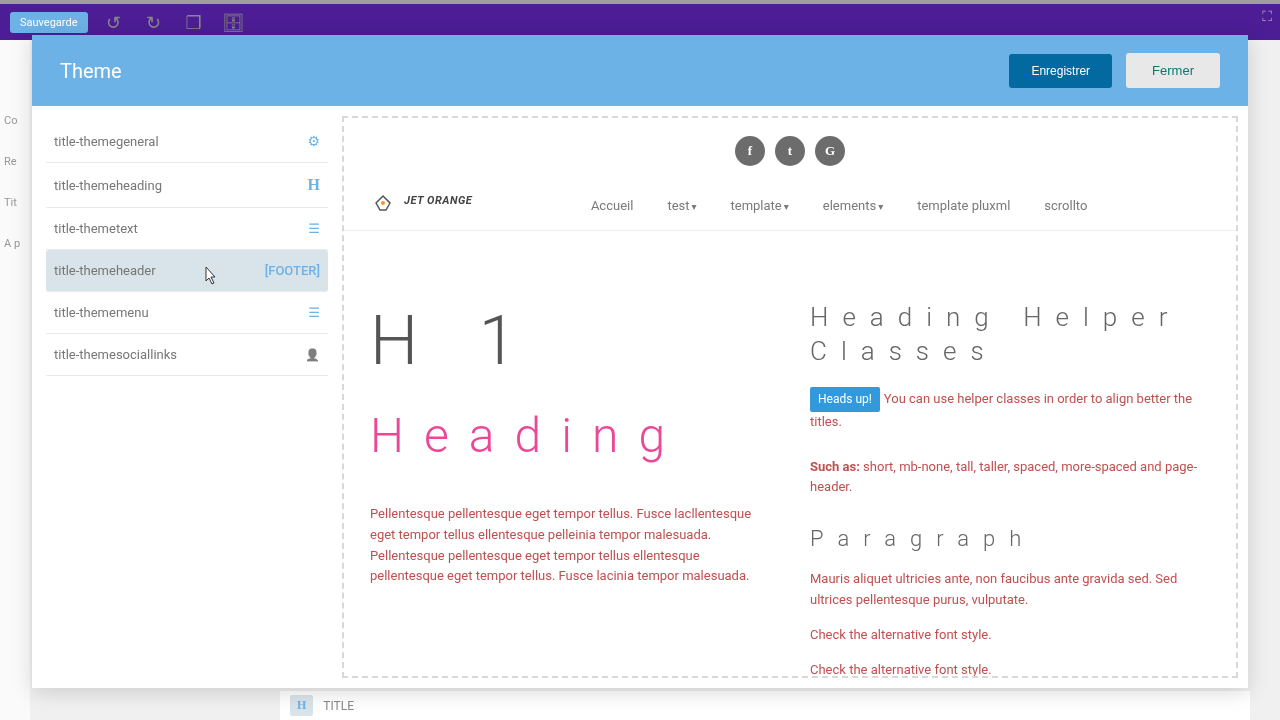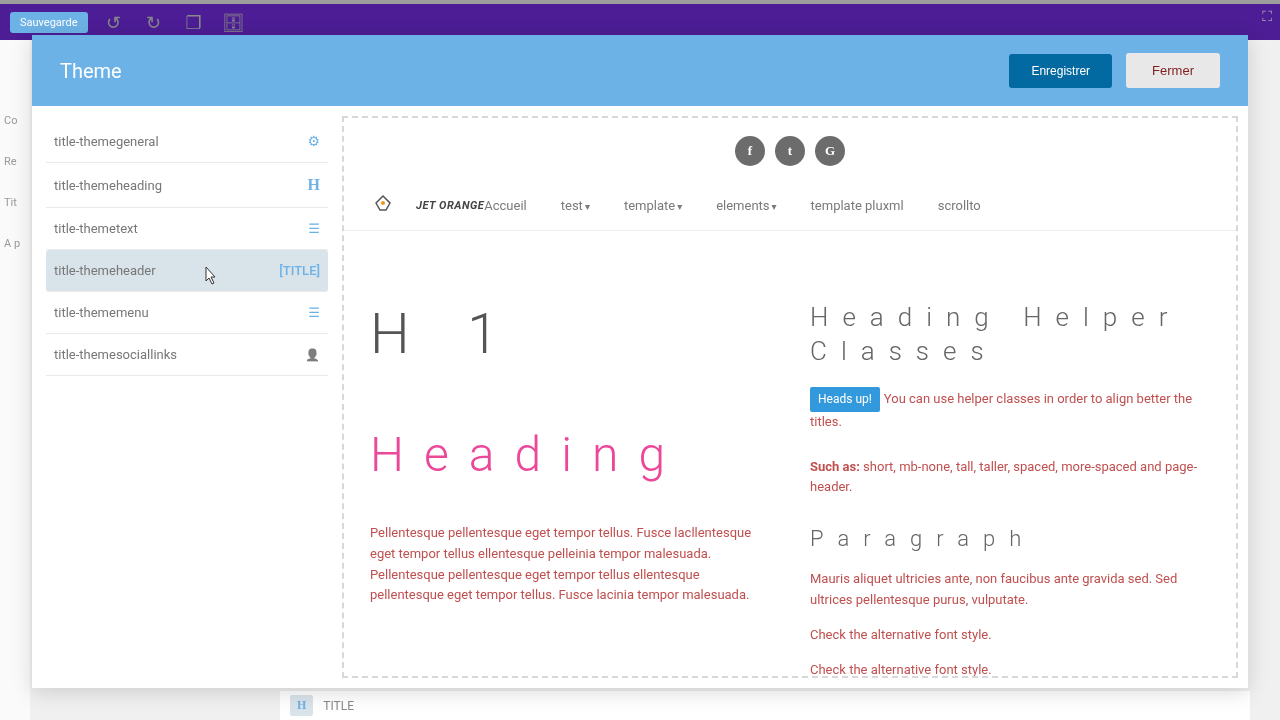--- a/index.html
+++ b/index.html
@@ -14,21 +14,21 @@
 
 
 .bg-sidebar { position: absolute; left: 0; top: 40px; width: 30px; bottom: 0; background: #fafafa; color: #999; font-size: 11px; padding-top: 60px; }
 .bg-sidebar div { padding: 14px 4px; white-space: nowrap; }
 
 
 .modal { position: absolute; left: 32px; top: 35px; right: 32px; bottom: 32px; background: #fff; border-radius: 0; box-shadow: 0 4px 20px rgba(0,0,0,0.15); display: flex; flex-direction: column; overflow: hidden; }
 .modal-header { background: #6db2e6; color: #fff; padding: 18px 28px; display: flex; align-items: center; }
 .modal-header h2 { font-size: 20px; font-weight: 400; flex: 1; }
 .btn-save { background: #0369a1; color: #fff; border: none; padding: 10px 22px; border-radius: 3px; font-size: 12px; cursor: pointer; margin-right: 14px; }
-.btn-close { background: #e8e8e8; color: #7f1d1d; border: none; padding: 10px 26px; border-radius: 3px; font-size: 13px; cursor: pointer; }
+.btn-close { background: #e8e8e8; color: #0f766e; border: none; padding: 10px 26px; border-radius: 3px; font-size: 13px; cursor: pointer; }
 
 .modal-body { flex: 1; display: flex; overflow: hidden; }
 
 
 .sidebar { width: 310px; background: #fff; padding: 14px; }
 .side-item { display: flex; align-items: center; justify-content: space-between; padding: 13px 8px; border-bottom: 1px solid #eaeaea; font-size: 13px; color: #777; cursor: pointer; }
 .side-item.active { background: #d9e3ea; border-radius: 3px; }
 .side-icon { color: #6db2e6; font-size: 13px; font-weight: 500; }
 .side-icon.cog { font-size: 14px; }
 .side-icon.heading { font-family: Georgia, serif; font-size: 16px; font-weight: bold; }
@@ -40,33 +40,33 @@
 .preview-dashed { flex: 1; border: 2px dashed #d8d8d8; background: #fff; overflow-y: scroll; padding: 0; }
 
 .preview-content { padding: 0; }
 
 
 .social-row { display: flex; gap: 10px; justify-content: center; padding: 18px 0 14px; }
 .social-icon { width: 30px; height: 30px; border-radius: 50%; background: #6c6c6c; color: #fff; display: flex; align-items: center; justify-content: center; font-size: 13px; font-weight: bold; font-family: Georgia, serif; }
 
 
 .nav-bar { display: flex; align-items: center; padding: 14px 30px; border-bottom: 1px solid #eee; }
-.logo { display: flex; align-items: center; gap: 24px; }
+.logo { display: flex; align-items: flex-start; gap: 12px; }
 .logo-icon { display: inline-block; }
 .logo-text { font-size: 11px; font-weight: bold; letter-spacing: 0.5px; color: #444; font-style: italic; }
-.nav-links { flex: 1; display: flex; justify-content: flex-start; gap: 34px; font-size: 13px; color: #7a7a7a; }
+.nav-links { flex: 1; display: flex; justify-content: center; gap: 34px; font-size: 13px; color: #7a7a7a; }
 .nav-links span { cursor: pointer; }
 .chevron { font-size: 10px; margin-left: 2px; }
 
 
 .content-cols { display: flex; padding: 70px 26px 20px; gap: 40px; }
 .col-left { flex: 1; }
 .col-right { flex: 1; }
 
-.h1-big { font-size: 56px; font-weight: 300; letter-spacing: 22px; color: #555; margin-bottom: 59px; }
+.h1-big { font-size: 68px; font-weight: 300; letter-spacing: 22px; color: #555; margin-bottom: 26px; }
 .h2-big { font-size: 48px; font-weight: 300; letter-spacing: 20px; color: #ec4899; margin-bottom: 40px; }
 .body-text { font-size: 13px; line-height: 1.6; color: #c05050; }
 
 .helper-title { font-size: 26px; font-weight: 300; letter-spacing: 14px; color: #666; margin-bottom: 18px; line-height: 1.3; }
 .badge { background: #3399dd; color: #fff; padding: 3px 8px; font-size: 12px; border-radius: 2px; display: inline-block; margin-right: 4px; }
 .helper-body { font-size: 13px; line-height: 1.6; color: #c05050; }
 .helper-body.first { margin-bottom: 24px; }
 .para-title { font-size: 22px; font-weight: 300; letter-spacing: 14px; color: #666; margin: 28px 0 18px; }
 .bold-style { font-weight: bold; color: #c05050; }
 
@@ -119,21 +119,21 @@
         <div class="side-item">
           <span>title-themeheading</span>
           <span class="side-icon heading">H</span>
         </div>
         <div class="side-item">
           <span>title-themetext</span>
           <span class="side-icon bars"></span>
         </div>
         <div class="side-item active">
           <span>title-themeheader</span>
-          <span class="side-icon ">[TITLE]</span>
+          <span class="side-icon ">[FOOTER]</span>
         </div>
         <div class="side-item">
           <span>title-thememenu</span>
           <span class="side-icon bars"></span>
         </div>
         <div class="side-item">
           <span>title-themesociallinks</span>
           <span class="side-icon user"></span>
         </div>
       </div>

